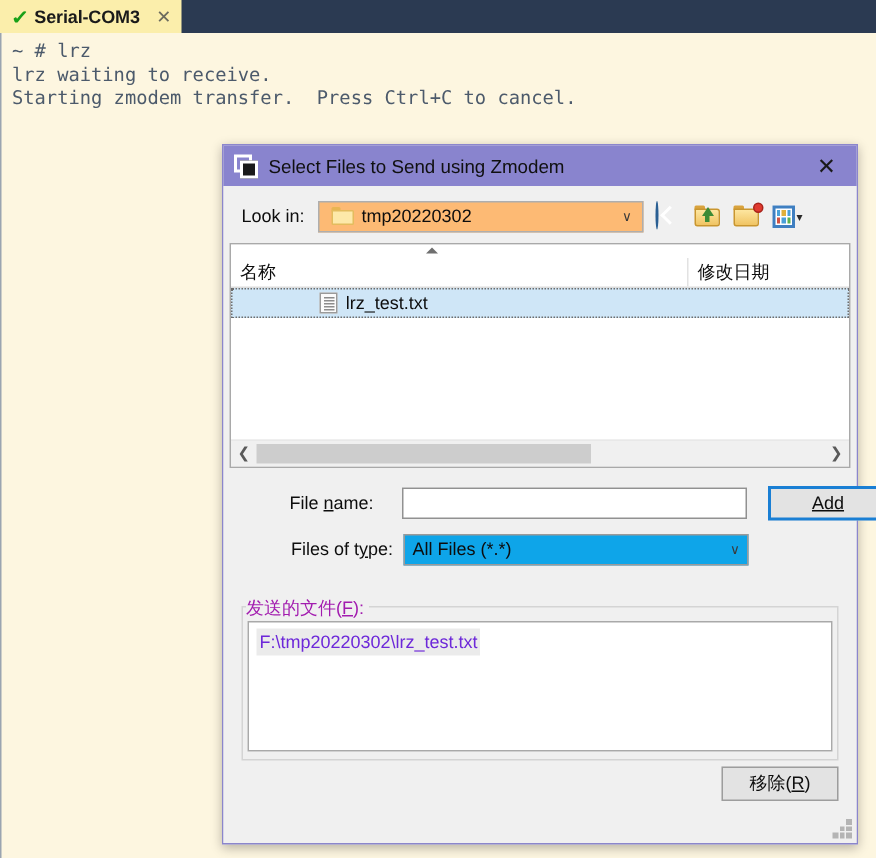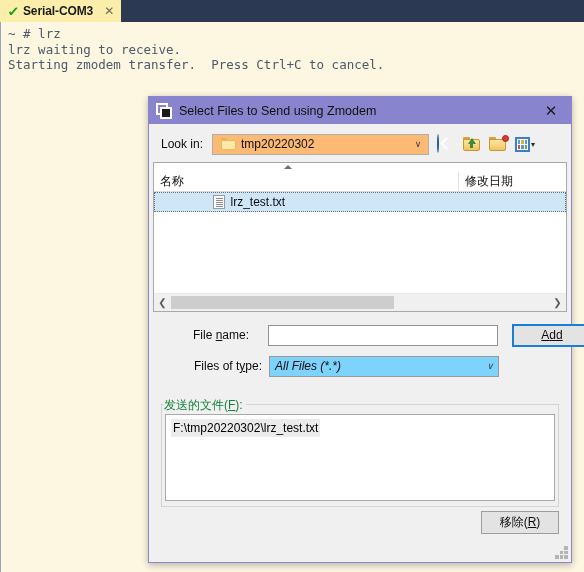--- a/index.html
+++ b/index.html
@@ -462,27 +462,26 @@
     position: absolute;
     left: 0; top: 231px;
     width: 424px; height: 22px;
     display: flex;
     align-items: center;
     margin-left: 33px;
   }
   #filetype-combo {
     width: 230px;
     height: 21px;
-    background: #7dd3fc;
+    background: #0ea5e9;
     border: 1px solid #9a9a9a;
     box-sizing: border-box;
     display: flex;
     align-items: center;
     padding-left: 5px;
-    font-style: italic;
   }
   #filetype-value {
     flex: 1 1 auto;
     font-size: 12px;
     color: #0d0d0d;
     white-space: nowrap;
   }
 
   
   #sendfiles-group {
@@ -496,37 +495,37 @@
     width: 398px; height: 103px;
     border: 1px solid #d4d4d4;
     box-sizing: border-box;
   }
   #group-legend {
     position: absolute;
     left: 3px; top: 0;
     background: #f0f0f0;
     padding: 0 3px 0 0;
     font-size: 12px;
-    color: #15803d;
+    color: #a21caf;
     white-space: nowrap;
     z-index: 2;
   }
   #group-legend u { text-decoration: underline; }
   #sendfiles-list {
     position: absolute;
     left: 4px; top: 17px;
     width: 390px; height: 87px;
     background: #ffffff;
     border: 1px solid #a9a9a9;
     box-sizing: border-box;
     padding: 4px 0 0 0;
   }
   .sendfile-item {
     font-size: 12px;
-    color: #000000;
+    color: #6d28d9;
     background: #ebebeb;
     display: inline-block;
     margin-left: 5px;
     padding: 1px 2px;
     white-space: nowrap;
   }
 
   
   #ascii-row {
     position: absolute;

